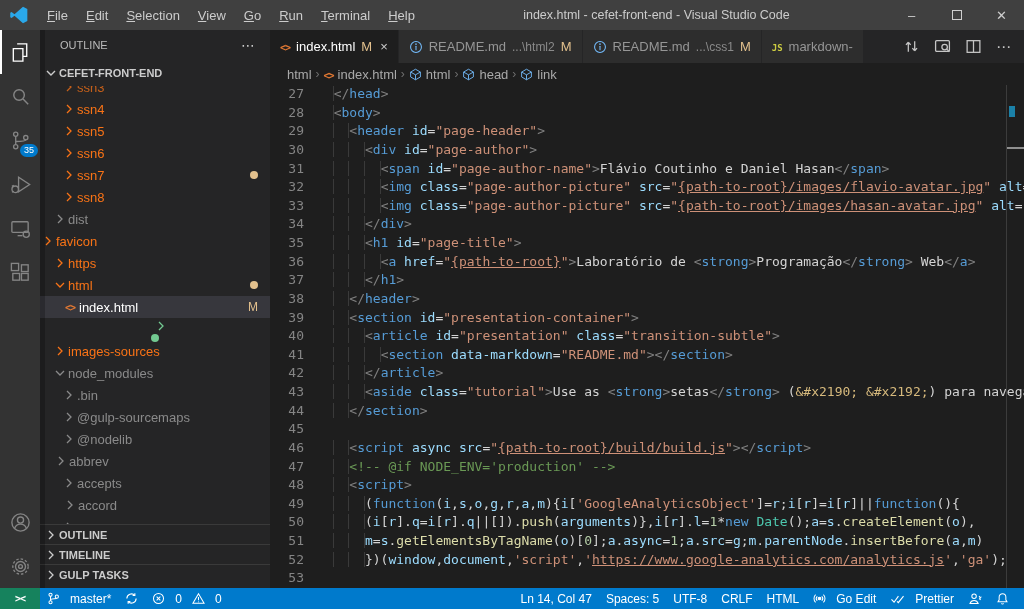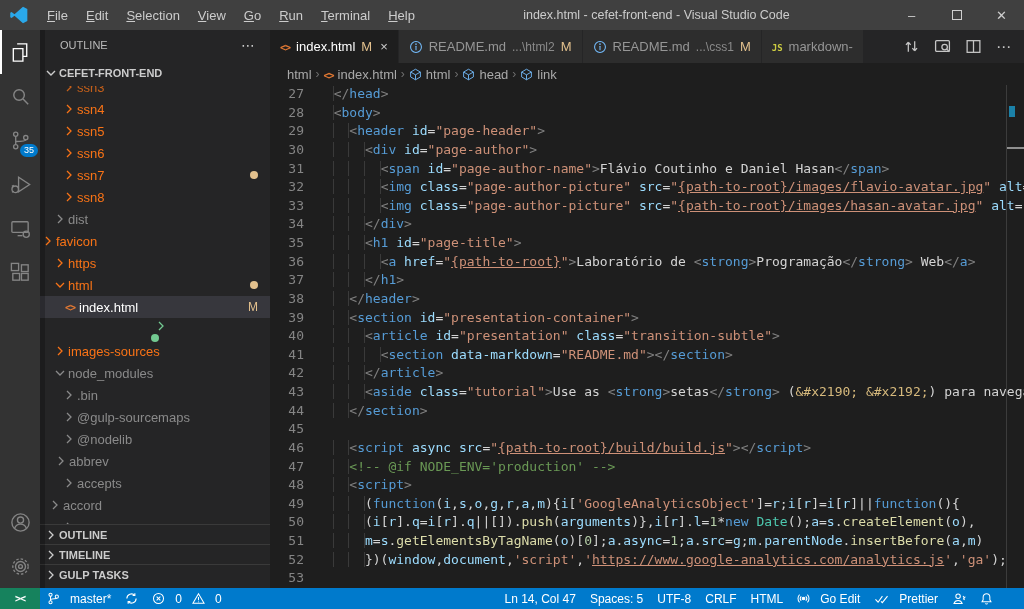--- a/index.html
+++ b/index.html
@@ -88,21 +88,21 @@
   .tk-num { color:#b5cea8; }
 
   .ovr-track { position:absolute; top:55px; bottom:0; right:17px; width:1px; background:#3c3c3c; }
   .ovr-modified { position:absolute; top:76px; right:9px; width:6px; height:11px; background:#1b81a8; }
   .ovr-cursor { position:absolute; top:117px; right:0; width:17px; height:2px; background:#8f8f8f; }
 
   
   .statusbar { flex:0 0 21px; background:#007acc; display:flex; color:#ffffff; font-size:12px; }
   .st-remote { background:#16825d; width:40px; display:flex; align-items:center; justify-content:center; font-family:"DejaVu Sans Mono",monospace; font-size:10px; font-weight:bold; letter-spacing:-1px; }
   .st-item { display:flex; align-items:center; gap:10px; padding:0 7px; height:100%; }
-  .st-right { margin-left:auto; display:flex; align-items:center; padding-right:24px; }
+  .st-right { margin-left:auto; display:flex; align-items:center; padding-right:8px; }
 
   .fi-html { color:#e37933; font-family:"DejaVu Sans Mono",monospace; font-weight:bold; font-size:10px; letter-spacing:-1px; }
   .fi-js { color:#cbcb41; font-family:"DejaVu Sans Mono",monospace; font-weight:bold; font-size:9px; }
   svg { display:block; }
 </style>
 </head>
 <body>
 
 <div class="window">
 
@@ -366,21 +366,21 @@
             <span class="t-label">abbrev</span>
           </div>
           <div class="trow dim" style="padding-left: 21px;">
             <span class="chev">
               <svg width="16" height="16" viewBox="0 0 16 16">
                 <path d="M6 4l4 4-4 4" fill="none" stroke="currentColor" stroke-width="1.3"></path>
               </svg>
             </span>
             <span class="t-label">accepts</span>
           </div>
-          <div class="trow dim" style="padding-left: 7px;">
+          <div class="trow dim" style="padding-left: 22px;">
             <span class="chev">
               <svg width="16" height="16" viewBox="0 0 16 16">
                 <path d="M6 4l4 4-4 4" fill="none" stroke="currentColor" stroke-width="1.3"></path>
               </svg>
             </span>
             <span class="t-label">accord</span>
           </div>
           <div class="trow dim" style="padding-left: 21px;">
             <span class="chev">
               <svg width="16" height="16" viewBox="0 0 16 16">

